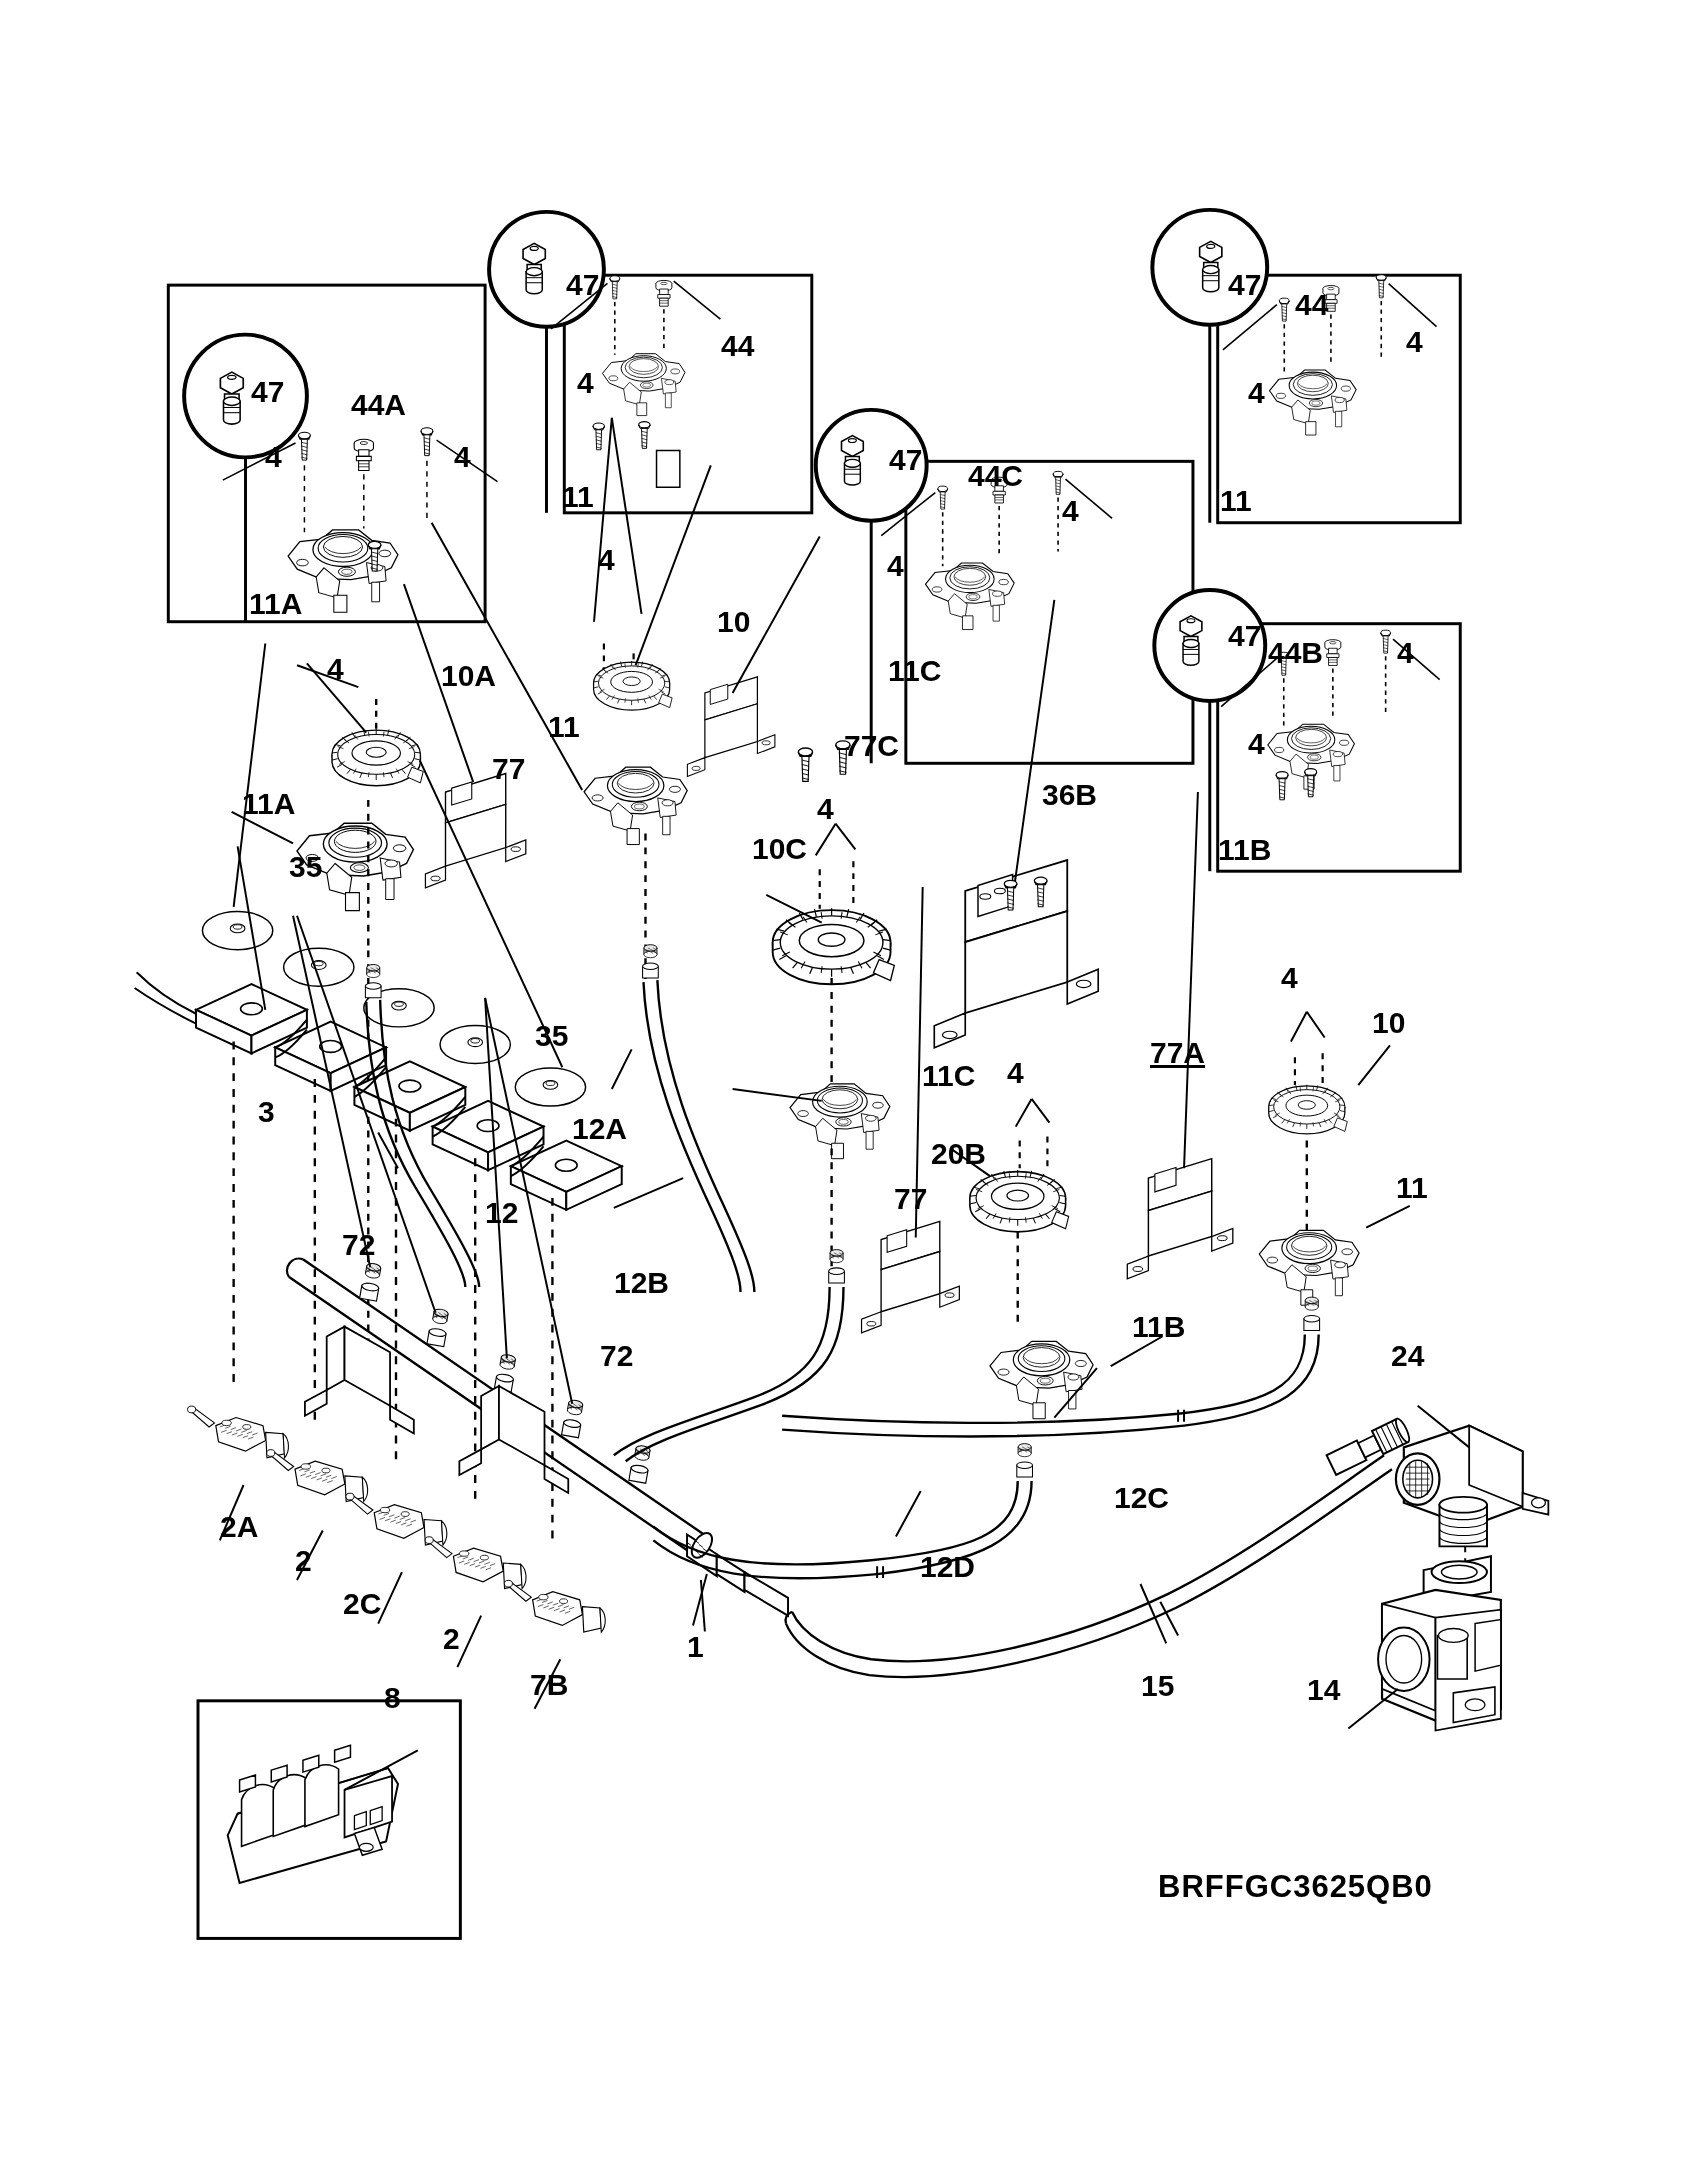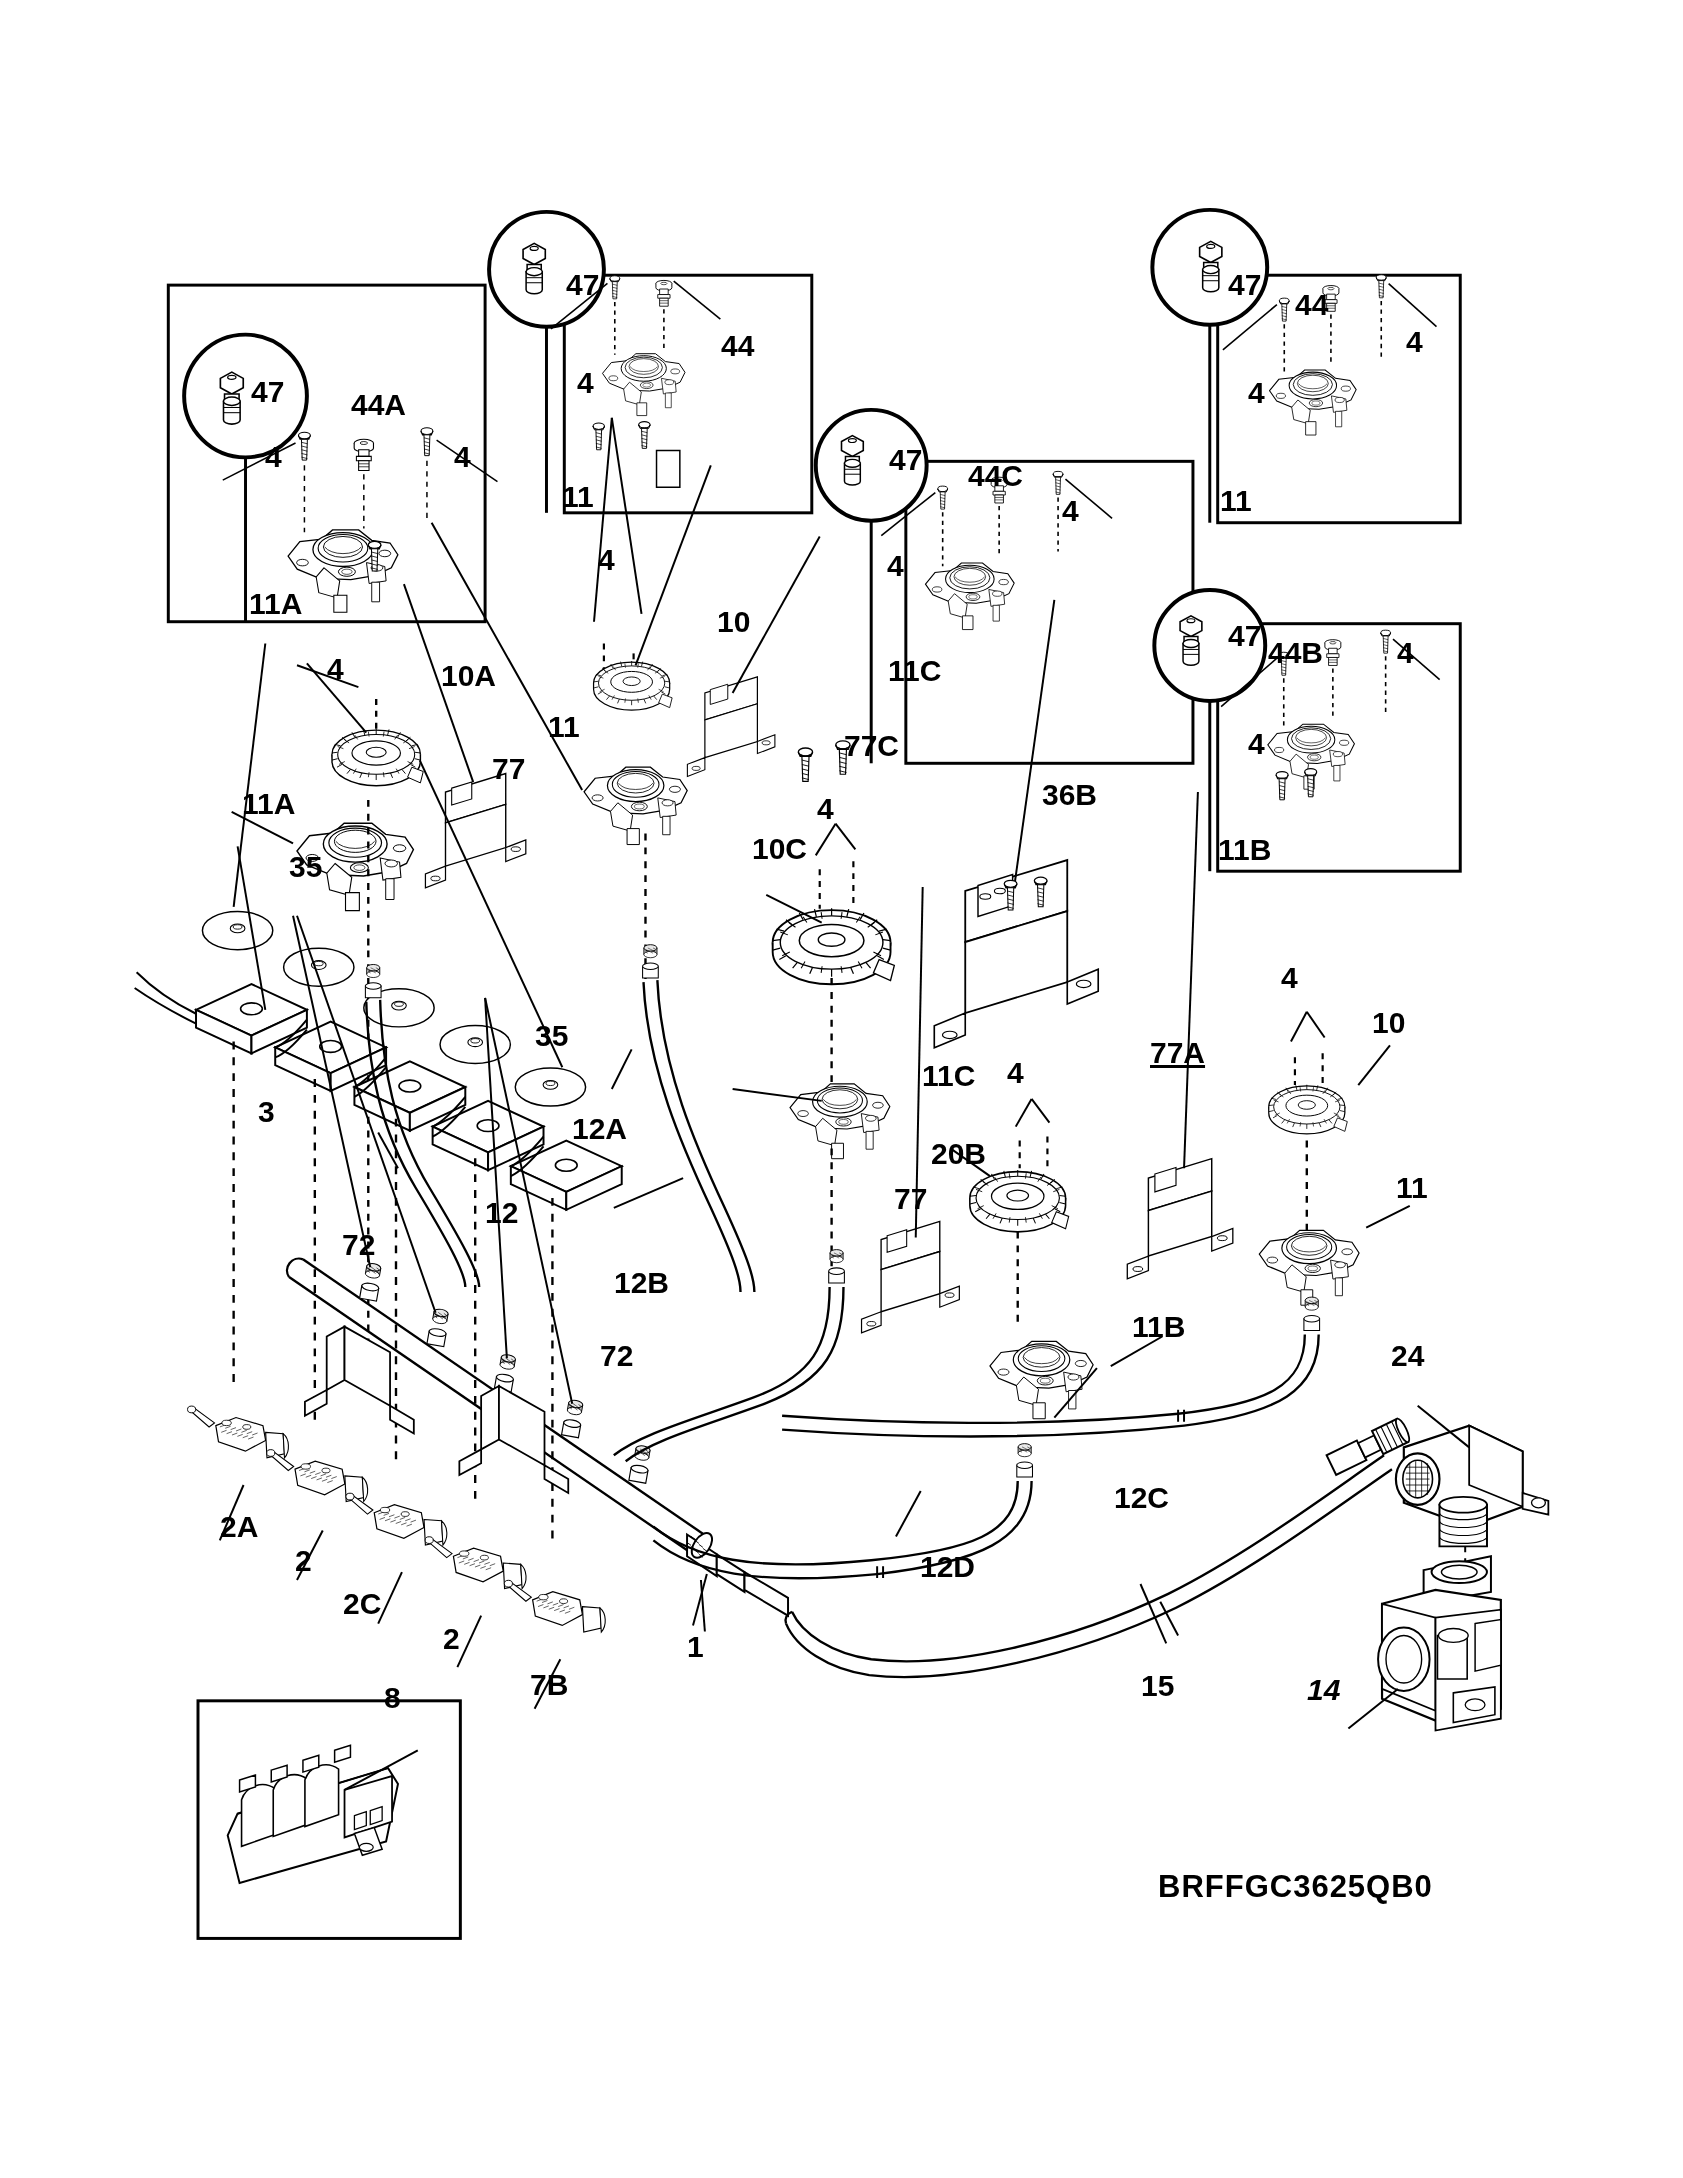--- a/index.html
+++ b/index.html
@@ -737,21 +737,21 @@
 <div class="lbl lbl-lg" style="left:920px;top:1552px;">12D</div>
 <div class="lbl lbl-lg" style="left:1114px;top:1483px;">12C</div>
 
 <div class="lbl lbl-lg" style="left:1281px;top:963px;">4</div>
 <div class="lbl lbl-lg" style="left:1372px;top:1008px;">10</div>
 <div class="lbl lbl-lg" style="left:1150px;top:1038px;text-decoration:underline;">77A</div>
 <div class="lbl lbl-lg" style="left:1396px;top:1173px;">11</div>
 
 <div class="lbl lbl-lg" style="left:1391px;top:1341px;">24</div>
 <div class="lbl lbl-lg" style="left:1141px;top:1671px;">15</div>
-<div class="lbl lbl-lg" style="left:1307px;top:1675px;font-style:italic;">14</div>
+<div class="lbl lbl-lg" style="left:1307px;top:1675px;">14</div>
 
 <div class="lbl lbl-lg" style="left:220px;top:1512px;">2A</div>
 <div class="lbl lbl-lg" style="left:295px;top:1546px;">2</div>
 <div class="lbl lbl-lg" style="left:343px;top:1589px;">2C</div>
 <div class="lbl lbl-lg" style="left:443px;top:1624px;">2</div>
 <div class="lbl lbl-lg" style="left:530px;top:1670px;">7B</div>
 
 <div class="lbl lbl-lg" style="left:384px;top:1683px;">8</div>
 
 <div class="model" style="left:1158px;top:1869px;">BRFFGC3625QB0</div>

